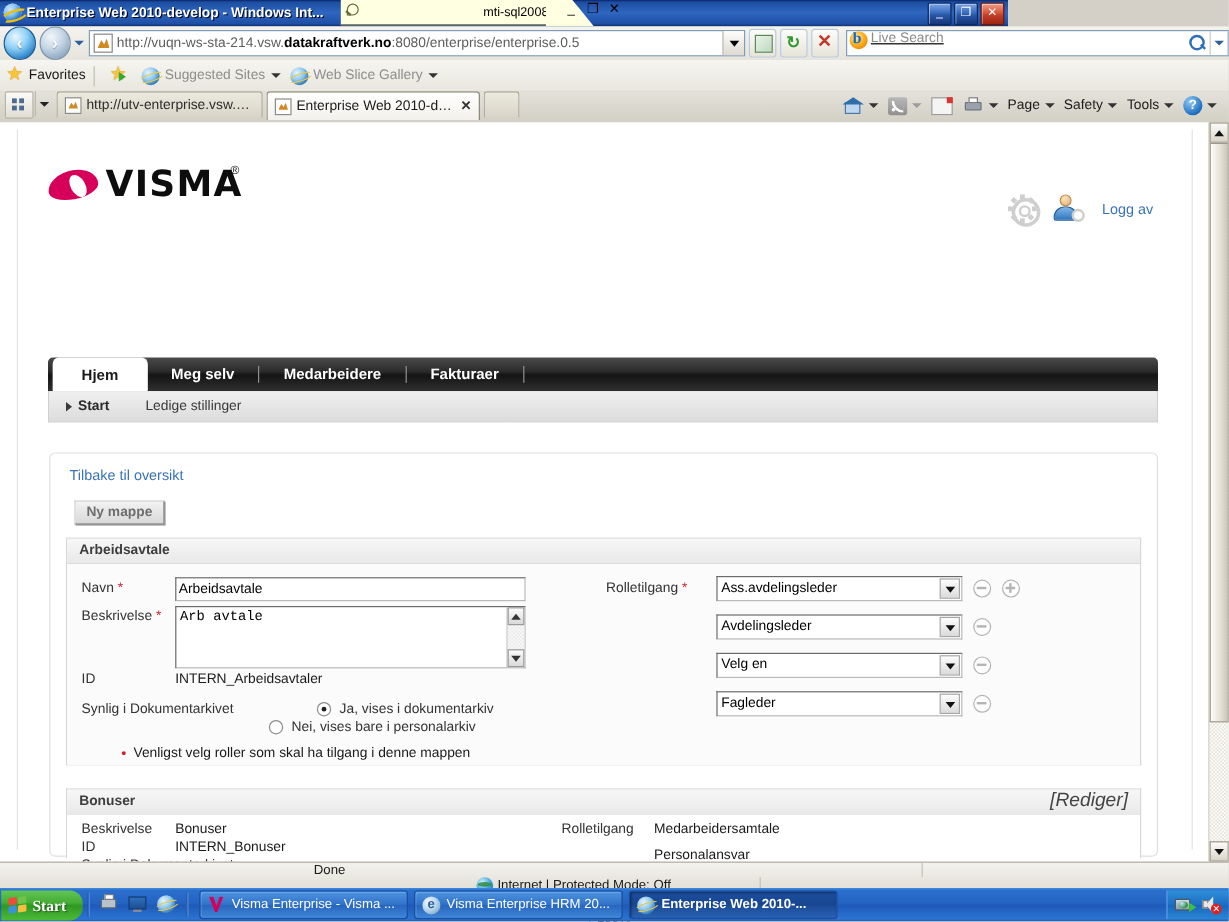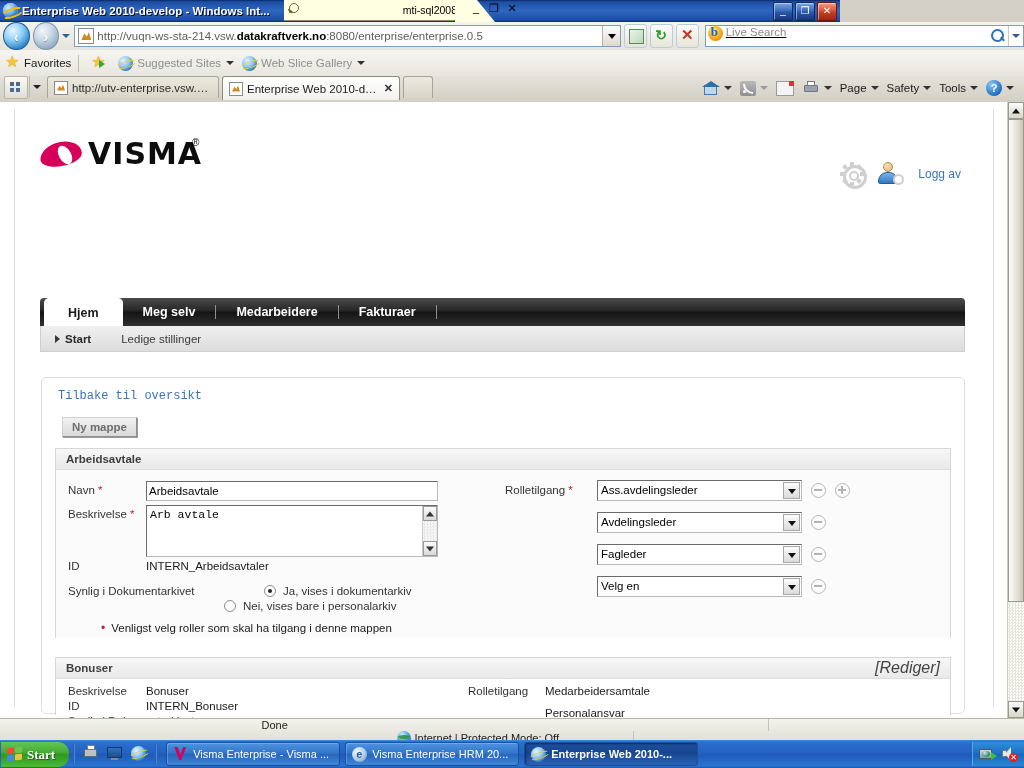--- a/index.html
+++ b/index.html
@@ -222,21 +222,21 @@
     border:1px solid #cfcfcf;border-top:none;box-sizing:border-box;display:flex;align-items:center;
   }
   .subnav .crumb{font-size:11.5px;font-weight:bold;color:#2a2a2a;display:flex;align-items:center;margin-left:14px;}
   .subnav .crumb:before{content:"";border-left:5px solid #3a3a3a;border-top:4px solid transparent;border-bottom:4px solid transparent;margin-right:5px;}
   .subnav .link{font-size:11.5px;color:#3a3a3a;margin-left:30px;}
 
   .card{
     position:absolute;left:41px;top:275px;width:924px;height:337px;background:#fff;
     border:1px solid #e0e0e0;border-radius:5px;box-sizing:border-box;
   }
-  .back-link{position:absolute;left:16px;top:11px;color:#3b73b9;font-size:12px;font-family:Liberation Mono, monospace;}
+  .back-link{position:absolute;left:16px;top:11px;color:#3b73b9;font-size:12px;}
   .btn-grey{
     position:absolute;left:20px;top:39px;
     background:linear-gradient(to bottom,#f2f2f2,#d9d9d9);
     border:1px solid #8f8f8f;border-top-color:#cfcfcf;border-left-color:#cfcfcf;
     padding:3px 9px;font-size:11.5px;font-weight:bold;color:#6e6e6e;
     box-shadow:1px 1px 0 #9a9a9a;
   }
   .panel{position:absolute;left:13px;top:70px;width:896px;border:1px solid #d7d7d7;box-sizing:border-box;background:#fff;}
   .panel-head{
     height:20px;background:linear-gradient(to bottom,#f7f7f7,#e9e9e9);
@@ -632,28 +632,28 @@
                   </div>
                   <div style="display:flex;align-items:center;gap:9px;margin-top:11px;">
                     <div class="selwrap">
                       <div class="sel">Avdelingsleder</div>
                       <div class="sel-arrow"></div>
                     </div>
                     <span class="circbtn minus"></span>
                   </div>
                   <div style="display:flex;align-items:center;gap:9px;margin-top:11px;">
                     <div class="selwrap">
-                      <div class="sel">Fagleder</div>
+                      <div class="sel">Velg en</div>
                       <div class="sel-arrow"></div>
                     </div>
                     <span class="circbtn minus"></span>
                   </div>
                   <div style="display:flex;align-items:center;gap:9px;margin-top:11px;">
                     <div class="selwrap">
-                      <div class="sel">Velg en</div>
+                      <div class="sel">Fagleder</div>
                       <div class="sel-arrow"></div>
                     </div>
                     <span class="circbtn minus"></span>
                   </div>
                 </div>
               </div>
             </div>
 
           </div>
         </div>

